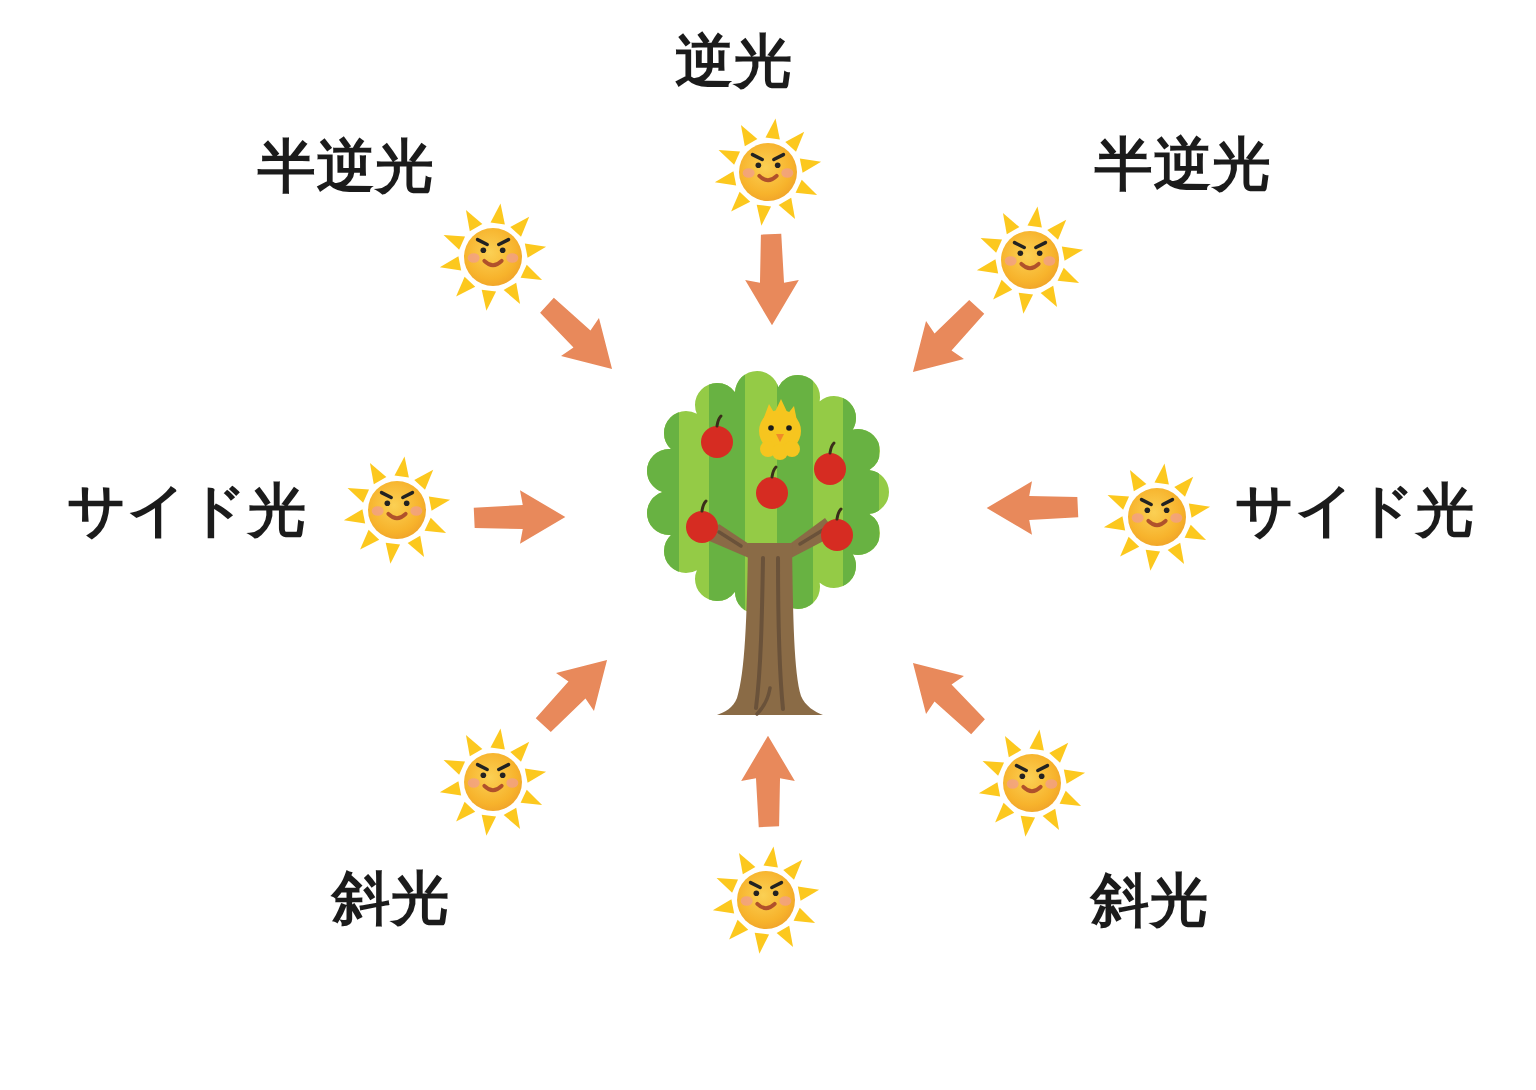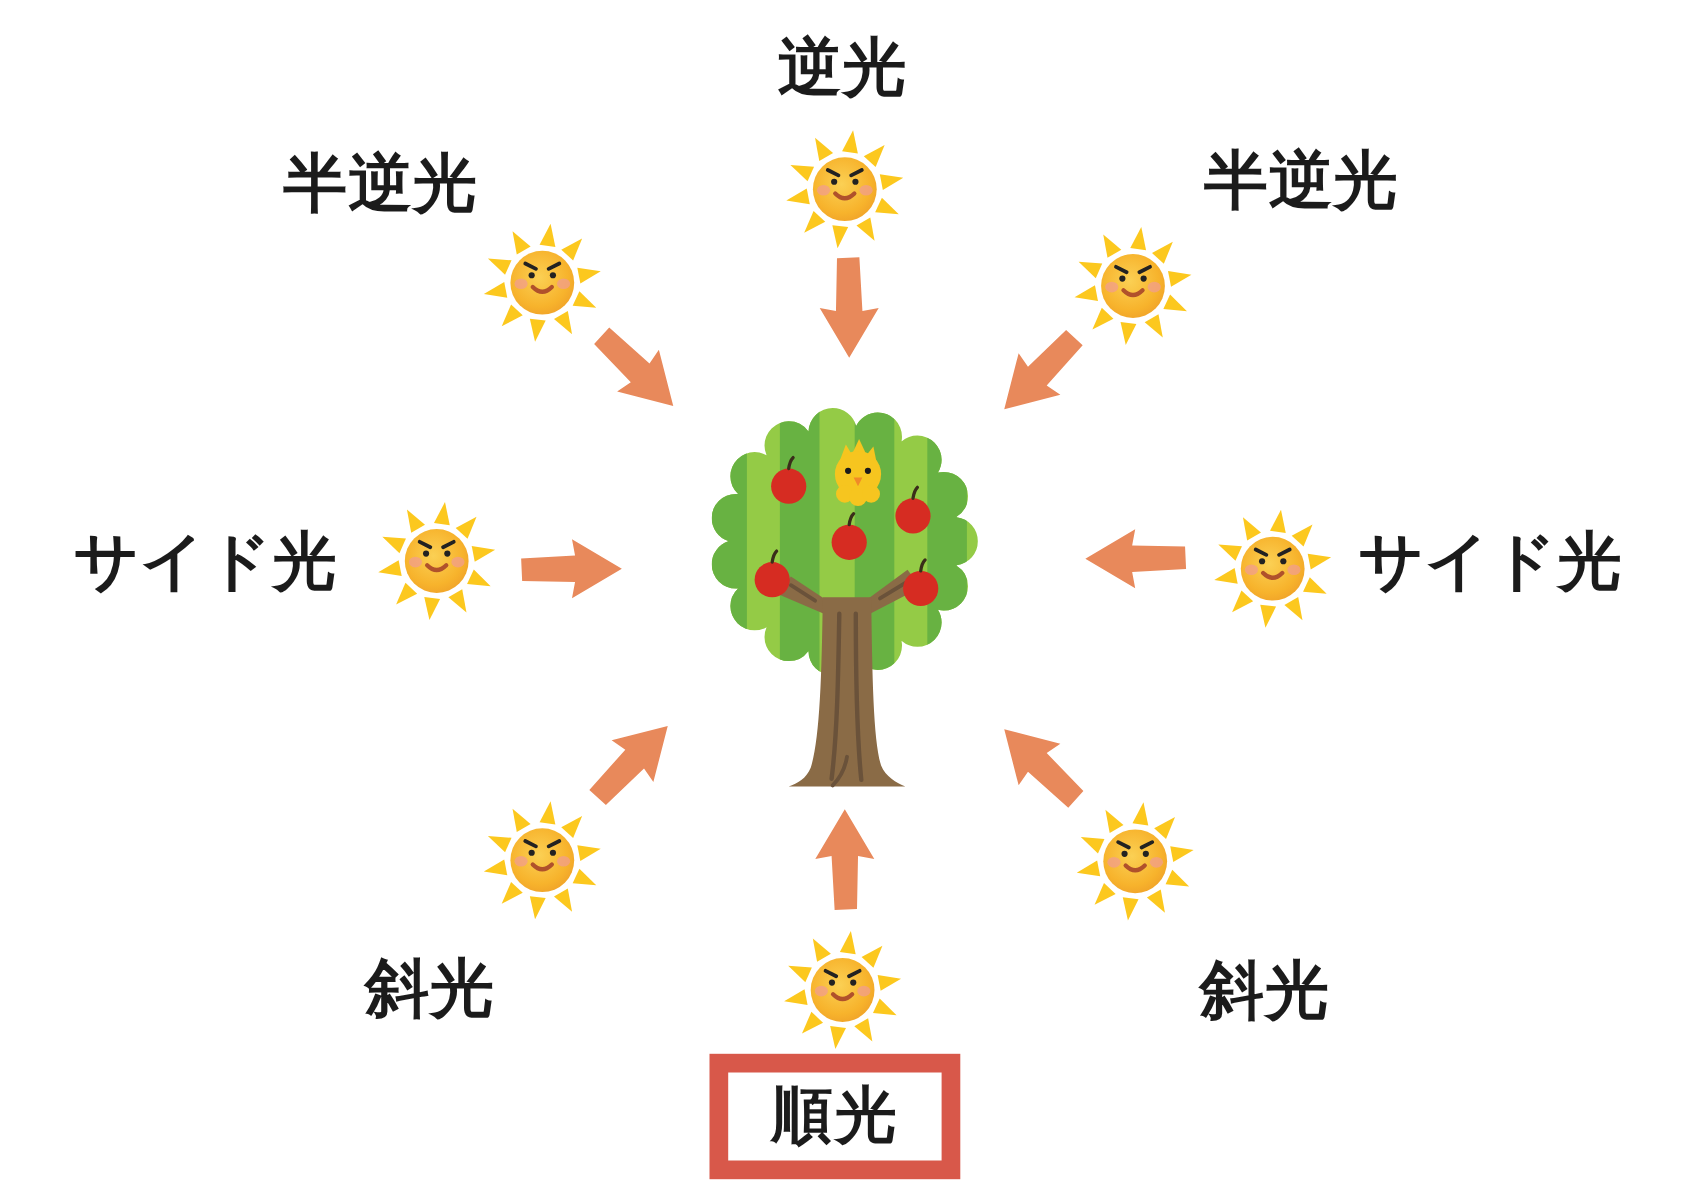--- a/index.html
+++ b/index.html
@@ -54,21 +54,21 @@
     justify-content: center;
   }
   .highlight-box .box-label {
     font-size: 56px;
     font-weight: 700;
     color: #1b1b1b;
     line-height: 1;
     letter-spacing: 2px;
   }
   
-  .lbl-top          { left: 766px;  top: 61px;  }
+  .lbl-top          { left: 734px;  top: 61px;  }
   .lbl-top-left     { left: 346px;  top: 166px; }
   .lbl-top-right    { left: 1183px; top: 164px; }
   .lbl-left         { left: 187px;  top: 510px; }
   .lbl-right        { left: 1355px; top: 510px; }
   .lbl-bottom-left  { left: 391px;  top: 898px; }
   .lbl-bottom-right { left: 1150px; top: 900px; }
   
   .sun-top          { left: 768px;  top: 172px; }
   .sun-top-left     { left: 493px;  top: 257px; }
   .sun-top-right    { left: 1030px; top: 260px; }
@@ -253,17 +253,14 @@
       <circle cx="135" cy="63" r="21" fill="#f6c51f"></circle>
       <circle cx="123" cy="81" r="8" fill="#f6c51f"></circle>
       <circle cx="135" cy="84" r="8" fill="#f6c51f"></circle>
       <circle cx="147" cy="81" r="8" fill="#f6c51f"></circle>
       <circle cx="126" cy="60" r="2.8" fill="#1b1b1b"></circle>
       <circle cx="144" cy="60" r="2.8" fill="#1b1b1b"></circle>
       <polygon points="131,66 139,66 135,74" fill="#f08a28"></polygon>
     </g>
   </svg>
 
-  <div class="highlight-box">
-    <span class="box-label">順光</span>
-  </div>
 
 </div>
 
 </body></html>

